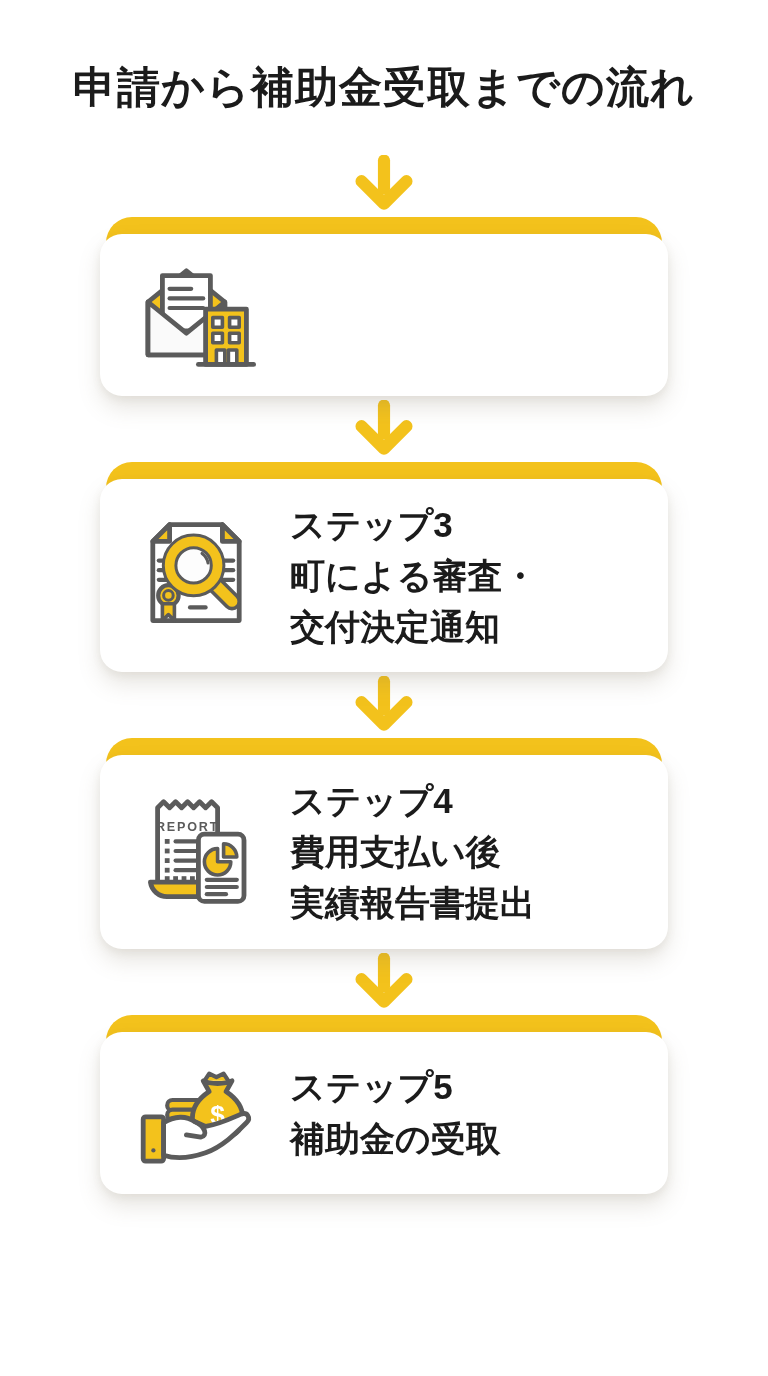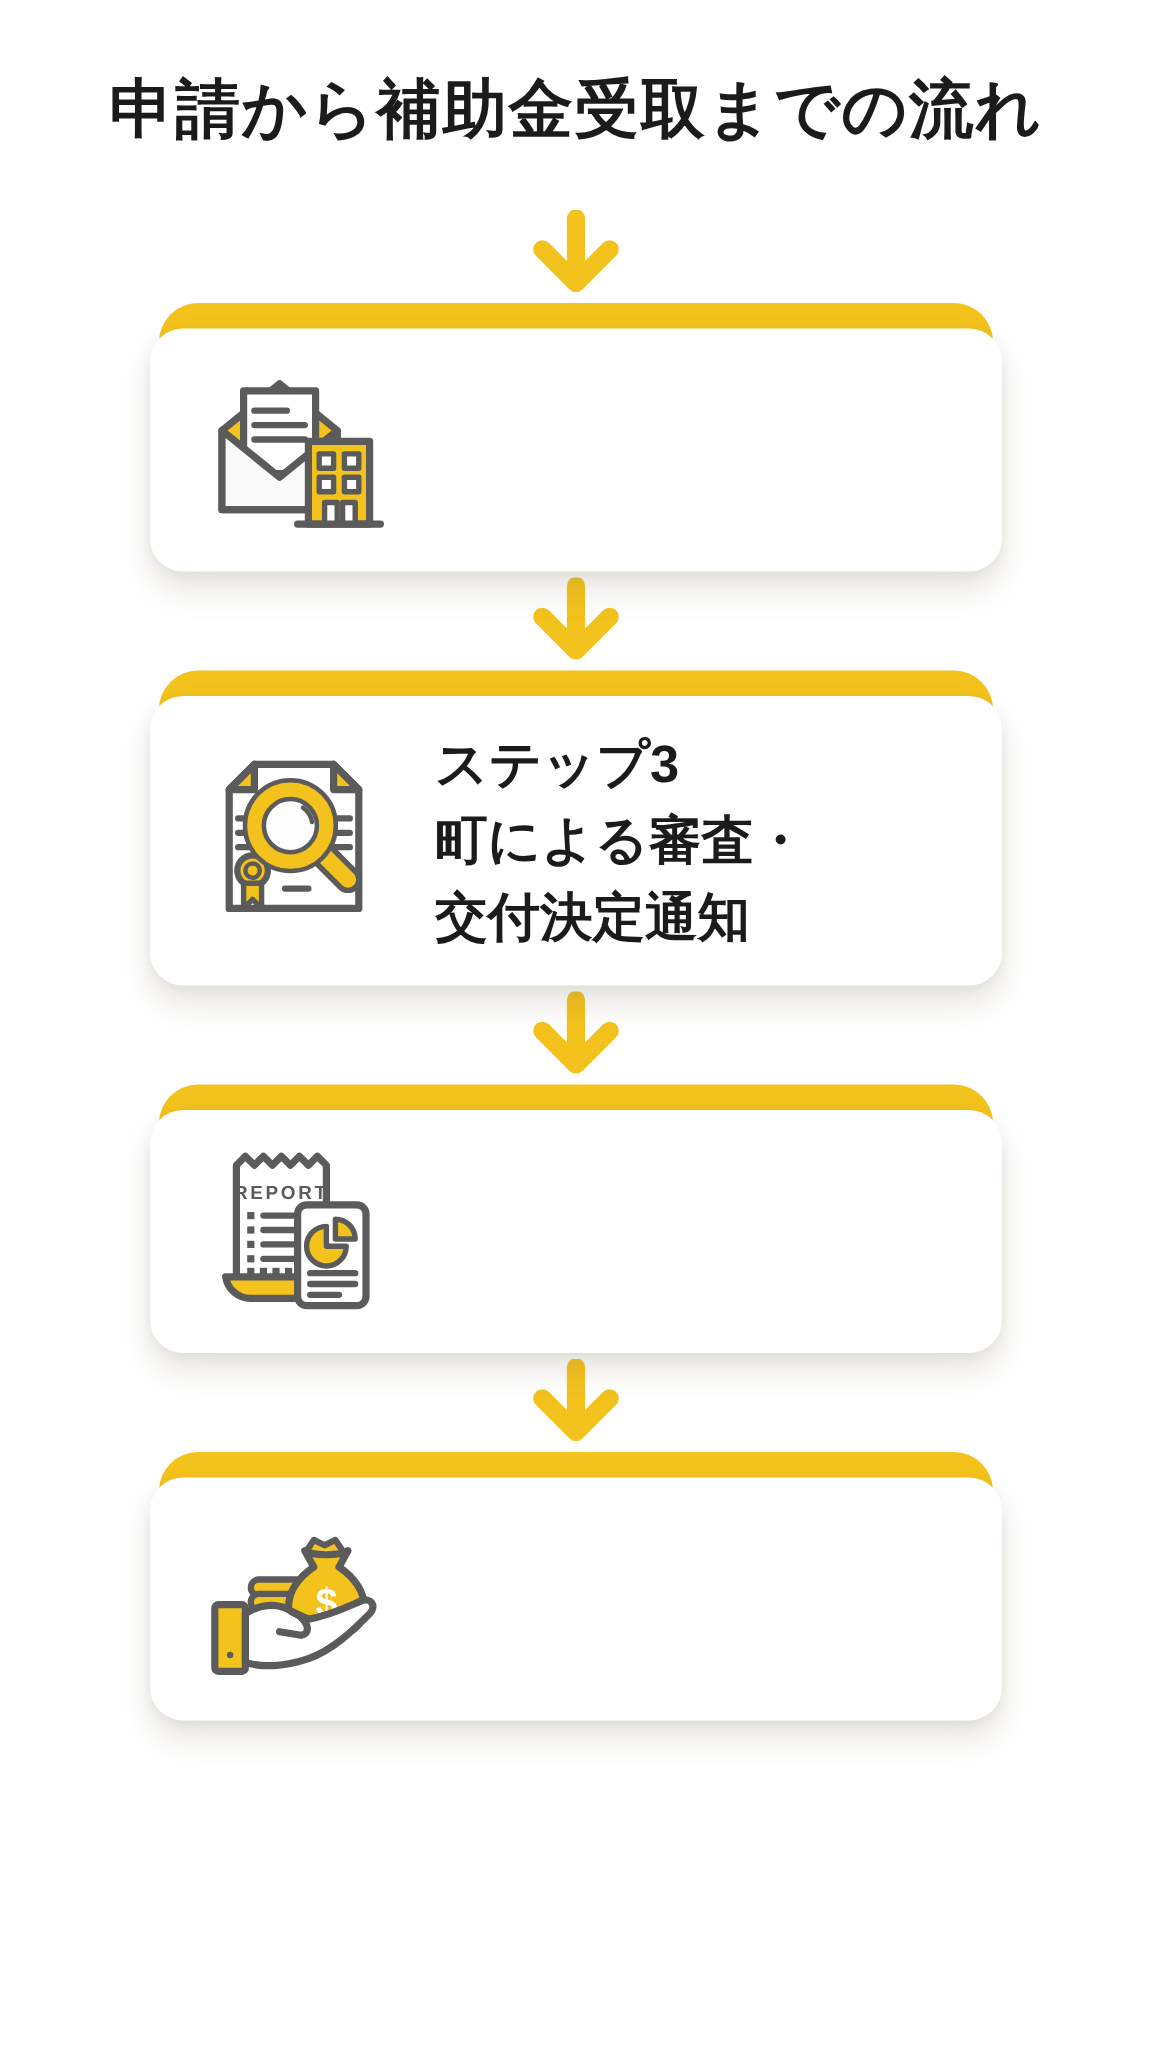--- a/index.html
+++ b/index.html
@@ -11,21 +11,21 @@
   }
   *{box-sizing:border-box;margin:0;padding:0;}
   html,body{width:768px;}
   body{
     width:768px;height:1376px;overflow:hidden;
     background:var(--bg);
     font-family:"Liberation Sans","DejaVu Sans",sans-serif;
     color:var(--text);
   }
   h1.page-title{
-    margin-top:44px;
+    margin-top:59px;
     text-align:center;
     font-size:43px;
     font-weight:700;
     letter-spacing:1px;
     color:var(--text);
   }
   .flow{
     width:568px;
     margin:36px auto 0;
   }
@@ -178,20 +178,23 @@
           <rect x="45" y="71" width="4" height="4" fill="var(--stroke)"></rect>
           <path d="M12 76 H68 V88 H26 A14 14 0 0 1 12 76 z" fill="var(--accent)" stroke="var(--stroke)" stroke-width="4"></path>
           <rect x="52" y="36" width="38" height="56" rx="5" fill="#fff" stroke="var(--stroke)" stroke-width="4"></rect>
           <path d="M68 59 L68 48 A11 11 0 1 0 79 59 z" fill="var(--accent)" stroke="var(--stroke)" stroke-width="3"></path>
           <path d="M73 44 A11 11 0 0 1 84 55 L73 55 z" fill="var(--accent)" stroke="var(--stroke)" stroke-width="3"></path>
           <line x1="59" y1="74" x2="84" y2="74" stroke="var(--stroke)" stroke-width="3.5"></line>
           <line x1="59" y1="80" x2="84" y2="80" stroke="var(--stroke)" stroke-width="3.5"></line>
           <line x1="59" y1="86" x2="75" y2="86" stroke="var(--stroke)" stroke-width="3.5"></line>
         </svg>
       </div>
+      <p class="step-text">ステップ4
+費用支払い後
+実績報告書提出</p>
     </div>
   </section>
 
   <div class="arrow">
     <svg width="100" height="58" viewBox="0 0 100 62">
       <line x1="50" y1="6" x2="50" y2="36" stroke="var(--accent)" stroke-width="13" stroke-linecap="round"></line>
       <path d="M26 28 L50 52 L74 28" fill="none" stroke="var(--accent)" stroke-width="13" stroke-linecap="round" stroke-linejoin="round"></path>
     </svg>
   </div>
 
@@ -206,16 +209,18 @@
           <rect x="26" y="64" width="30" height="9" rx="4.5" fill="var(--accent)" stroke="var(--stroke)" stroke-width="3.5"></rect>
           <path d="M57 24 l4 -6 6 3 6 -3 4 6" fill="var(--accent)" stroke="var(--stroke)" stroke-width="3.5"></path>
           <path d="M61 33 L56 24 C61 27 75 27 80 24 L75 33 C84 39 89 47 89 55 C89 66 81 72 68 72 C55 72 47 66 47 55 C47 47 52 39 61 33 z" fill="var(--accent)" stroke="var(--stroke)" stroke-width="4"></path>
           <text x="68" y="60" text-anchor="middle" font-size="22" font-weight="700" fill="#fff" stroke="none">$</text>
           <rect x="6" y="54" width="17" height="37" rx="2" fill="var(--accent)" stroke="var(--stroke)" stroke-width="4"></rect>
           <path d="M23 59 C32 53 42 53 49 58 L58 62 C70 60 80 55 87 52 C93 49.5 96 55 92 59 C83 68 72 79 58 84 C45 88.5 32 89 23 86 z" fill="#fff" stroke="var(--stroke)" stroke-width="4"></path>
           <path d="M49 58 C58 62 60 70 54 71 L42 69" stroke="var(--stroke)" stroke-width="4"></path>
           <circle cx="14.5" cy="82" r="1.8" fill="var(--stroke)"></circle>
         </svg>
       </div>
+      <p class="step-text">ステップ5
+補助金の受取</p>
     </div>
   </section>
 
 </div>
 
 </body></html>

